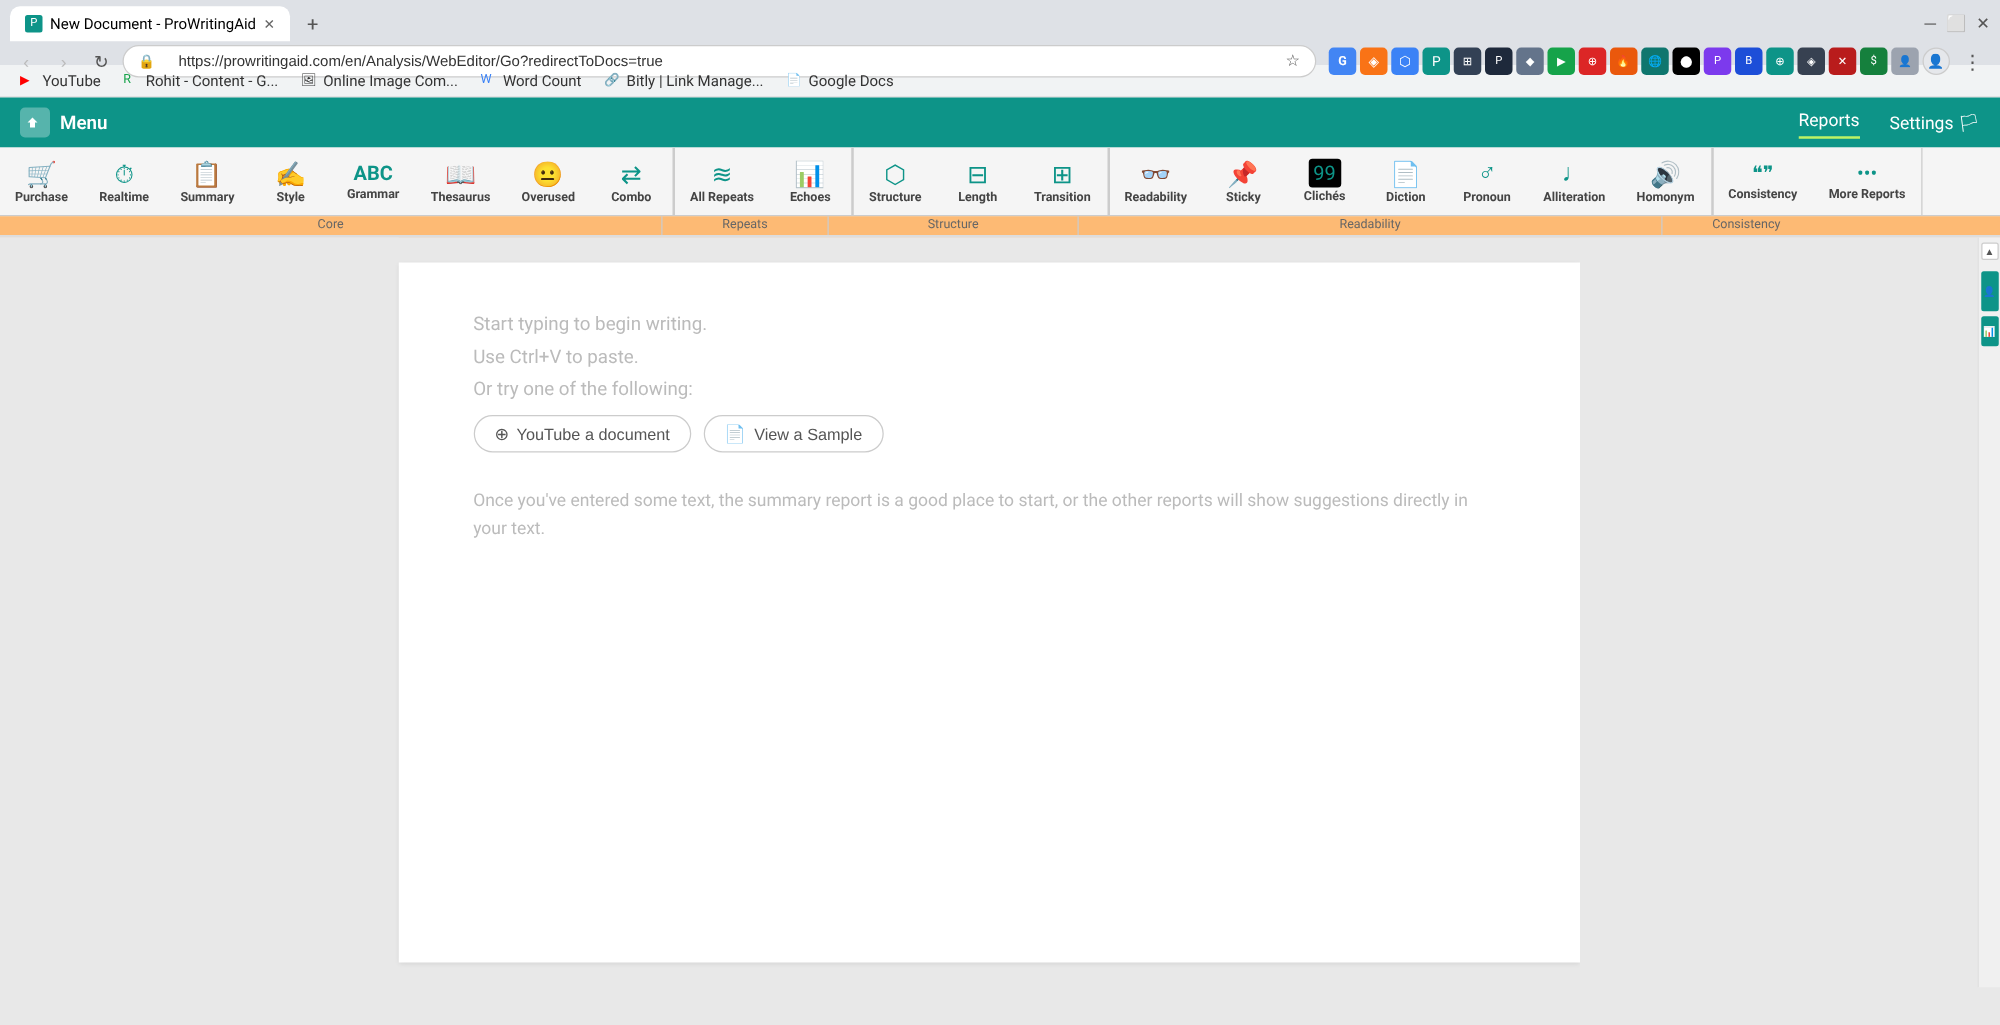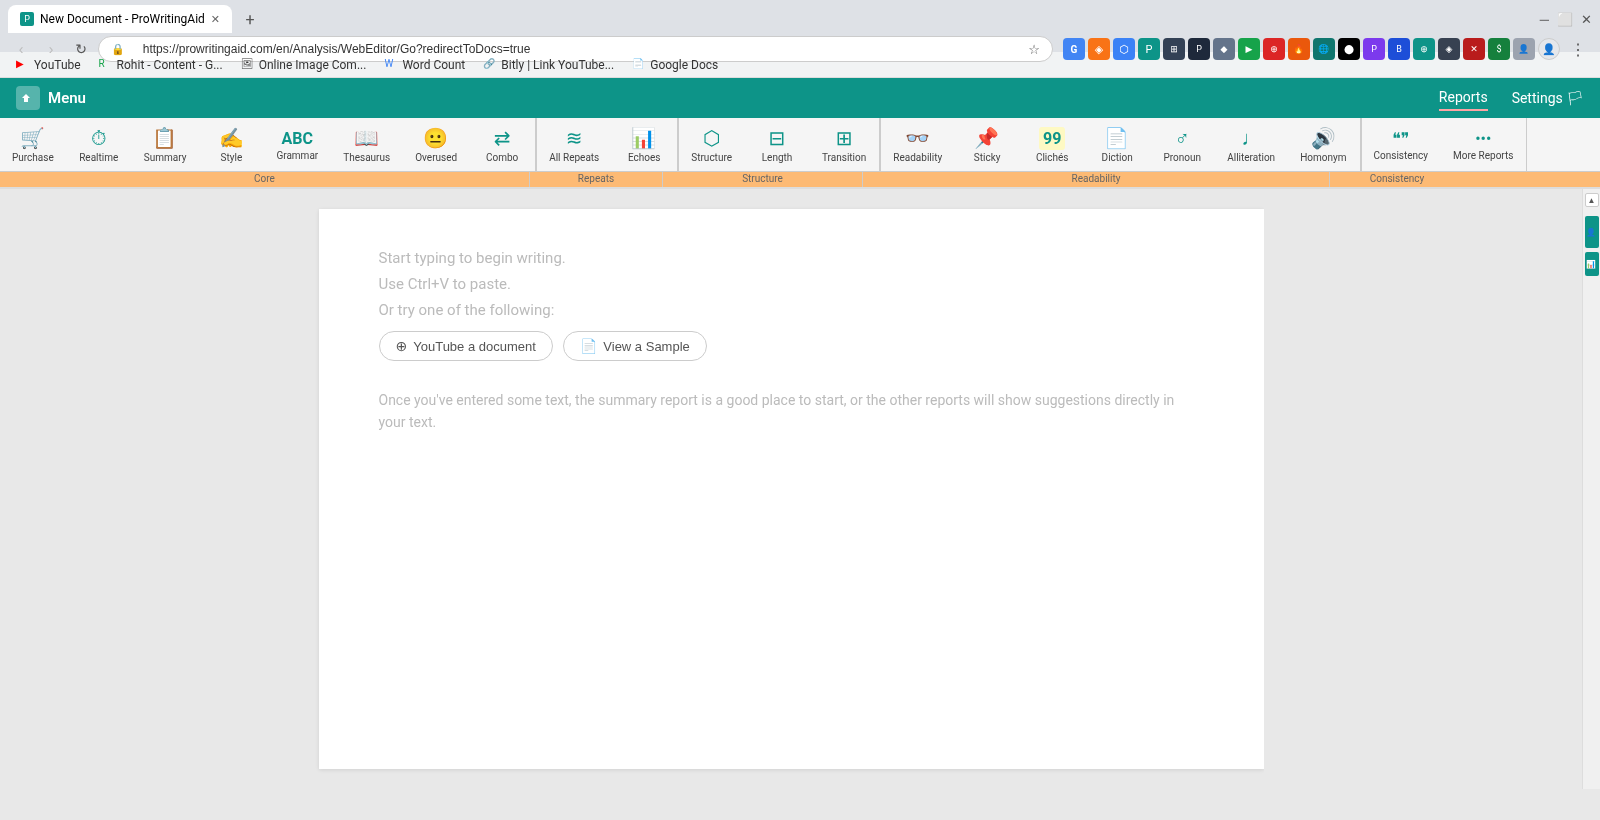--- a/index.html
+++ b/index.html
@@ -25,24 +25,24 @@
     
     .bookmarks-bar { background: #f1f3f4; border-bottom: 1px solid #ddd; display: flex; align-items: center; padding: 0 8px; height: 26px; gap: 2px; }
     .bookmark-item { display: flex; align-items: center; gap: 4px; padding: 2px 8px; border-radius: 3px; cursor: pointer; font-size: 12px; color: #333; white-space: nowrap; }
     .bookmark-favicon { width: 14px; height: 14px; font-size: 10px; }
 
     
     .app-header { background: #0d9488; display: flex; align-items: center; padding: 0 16px; height: 40px; }
     .app-logo { display: flex; align-items: center; gap: 8px; color: white; font-size: 15px; font-weight: 600; cursor: pointer; text-align: right; }
     .app-logo-icon { width: 24px; height: 24px; background: rgba(255,255,255,0.3); border-radius: 4px; display: flex; align-items: center; justify-content: center; color: white; font-size: 14px; font-weight: bold; }
     .app-header-nav-item { color: white; font-size: 14px; cursor: pointer; padding: 4px 0; }
-    .app-header-nav-item.active { border-bottom: 2px solid #fca5a5; }
+    .app-header-nav-item.active { border-bottom: 2px solid #bef264; }
     .toolbar-item { display: flex; flex-direction: column; align-items: center; justify-content: center; padding: 8px 12px; cursor: pointer; min-width: 65px; border-right: 1px solid transparent; position: relative; }
     .toolbar-item .icon { font-size: 22px; color: #0d9488; margin-bottom: 2px; }
-    .toolbar-item .label { font-size: 10px; color: #444; white-space: nowrap; }
+    .toolbar-item .label { font-size: 10px; color: #444; white-space: nowrap; font-weight: bold; }
     .toolbar-section { display: flex; align-items: stretch; border-right: 1px solid #ccc; }
   </style>
 </head>
 <body>
 
 <div class="browser-chrome">
   <div class="browser-titlebar">
     <div class="browser-tab">
       <div class="tab-favicon">P</div>
       <span>New Document - ProWritingAid</span>
@@ -103,21 +103,21 @@
   <div class="bookmark-item">
     <span class="bookmark-favicon">🖼</span>
     <span>Online Image Com...</span>
   </div>
   <div class="bookmark-item">
     <span class="bookmark-favicon" style="color:#3b82f6;">W</span>
     <span>Word Count</span>
   </div>
   <div class="bookmark-item">
     <span class="bookmark-favicon" style="color:#f97316;">🔗</span>
-    <span>Bitly | Link YouTube...</span>
+    <span>Bitly | Link Manage...</span>
   </div>
   <div class="bookmark-item">
     <span class="bookmark-favicon" style="color:#4285f4;">📄</span>
     <span>Google Docs</span>
   </div>
 </div>
 
 <div class="app-header">
   <div class="app-logo">
     <div class="app-logo-icon">
@@ -200,21 +200,21 @@
     <div class="toolbar-section" style="border-right:2px solid #ccc;">
       <div class="toolbar-item">
         <span class="icon" style="font-size:20px;color:#0d9488;">👓</span>
         <span class="label">Readability</span>
       </div>
       <div class="toolbar-item">
         <span class="icon" style="font-size:20px;color:#0d9488;">📌</span>
         <span class="label">Sticky</span>
       </div>
       <div class="toolbar-item">
-        <span class="icon" style="font-size:16px;font-weight:bold;color:#0d9488;background:#fef9c3;padding:2px 4px;border-radius:3px;">99</span>
+        <span class="icon" style="font-size:16px;font-weight:normal;color:#0d9488;background:#000000;padding:2px 4px;border-radius:3px;">99</span>
         <span class="label">Clichés</span>
       </div>
       <div class="toolbar-item">
         <span class="icon" style="font-size:20px;color:#0d9488;">📄</span>
         <span class="label">Diction</span>
       </div>
       <div class="toolbar-item">
         <span class="icon" style="font-size:20px;color:#0d9488;">♂</span>
         <span class="label">Pronoun</span>
       </div>

